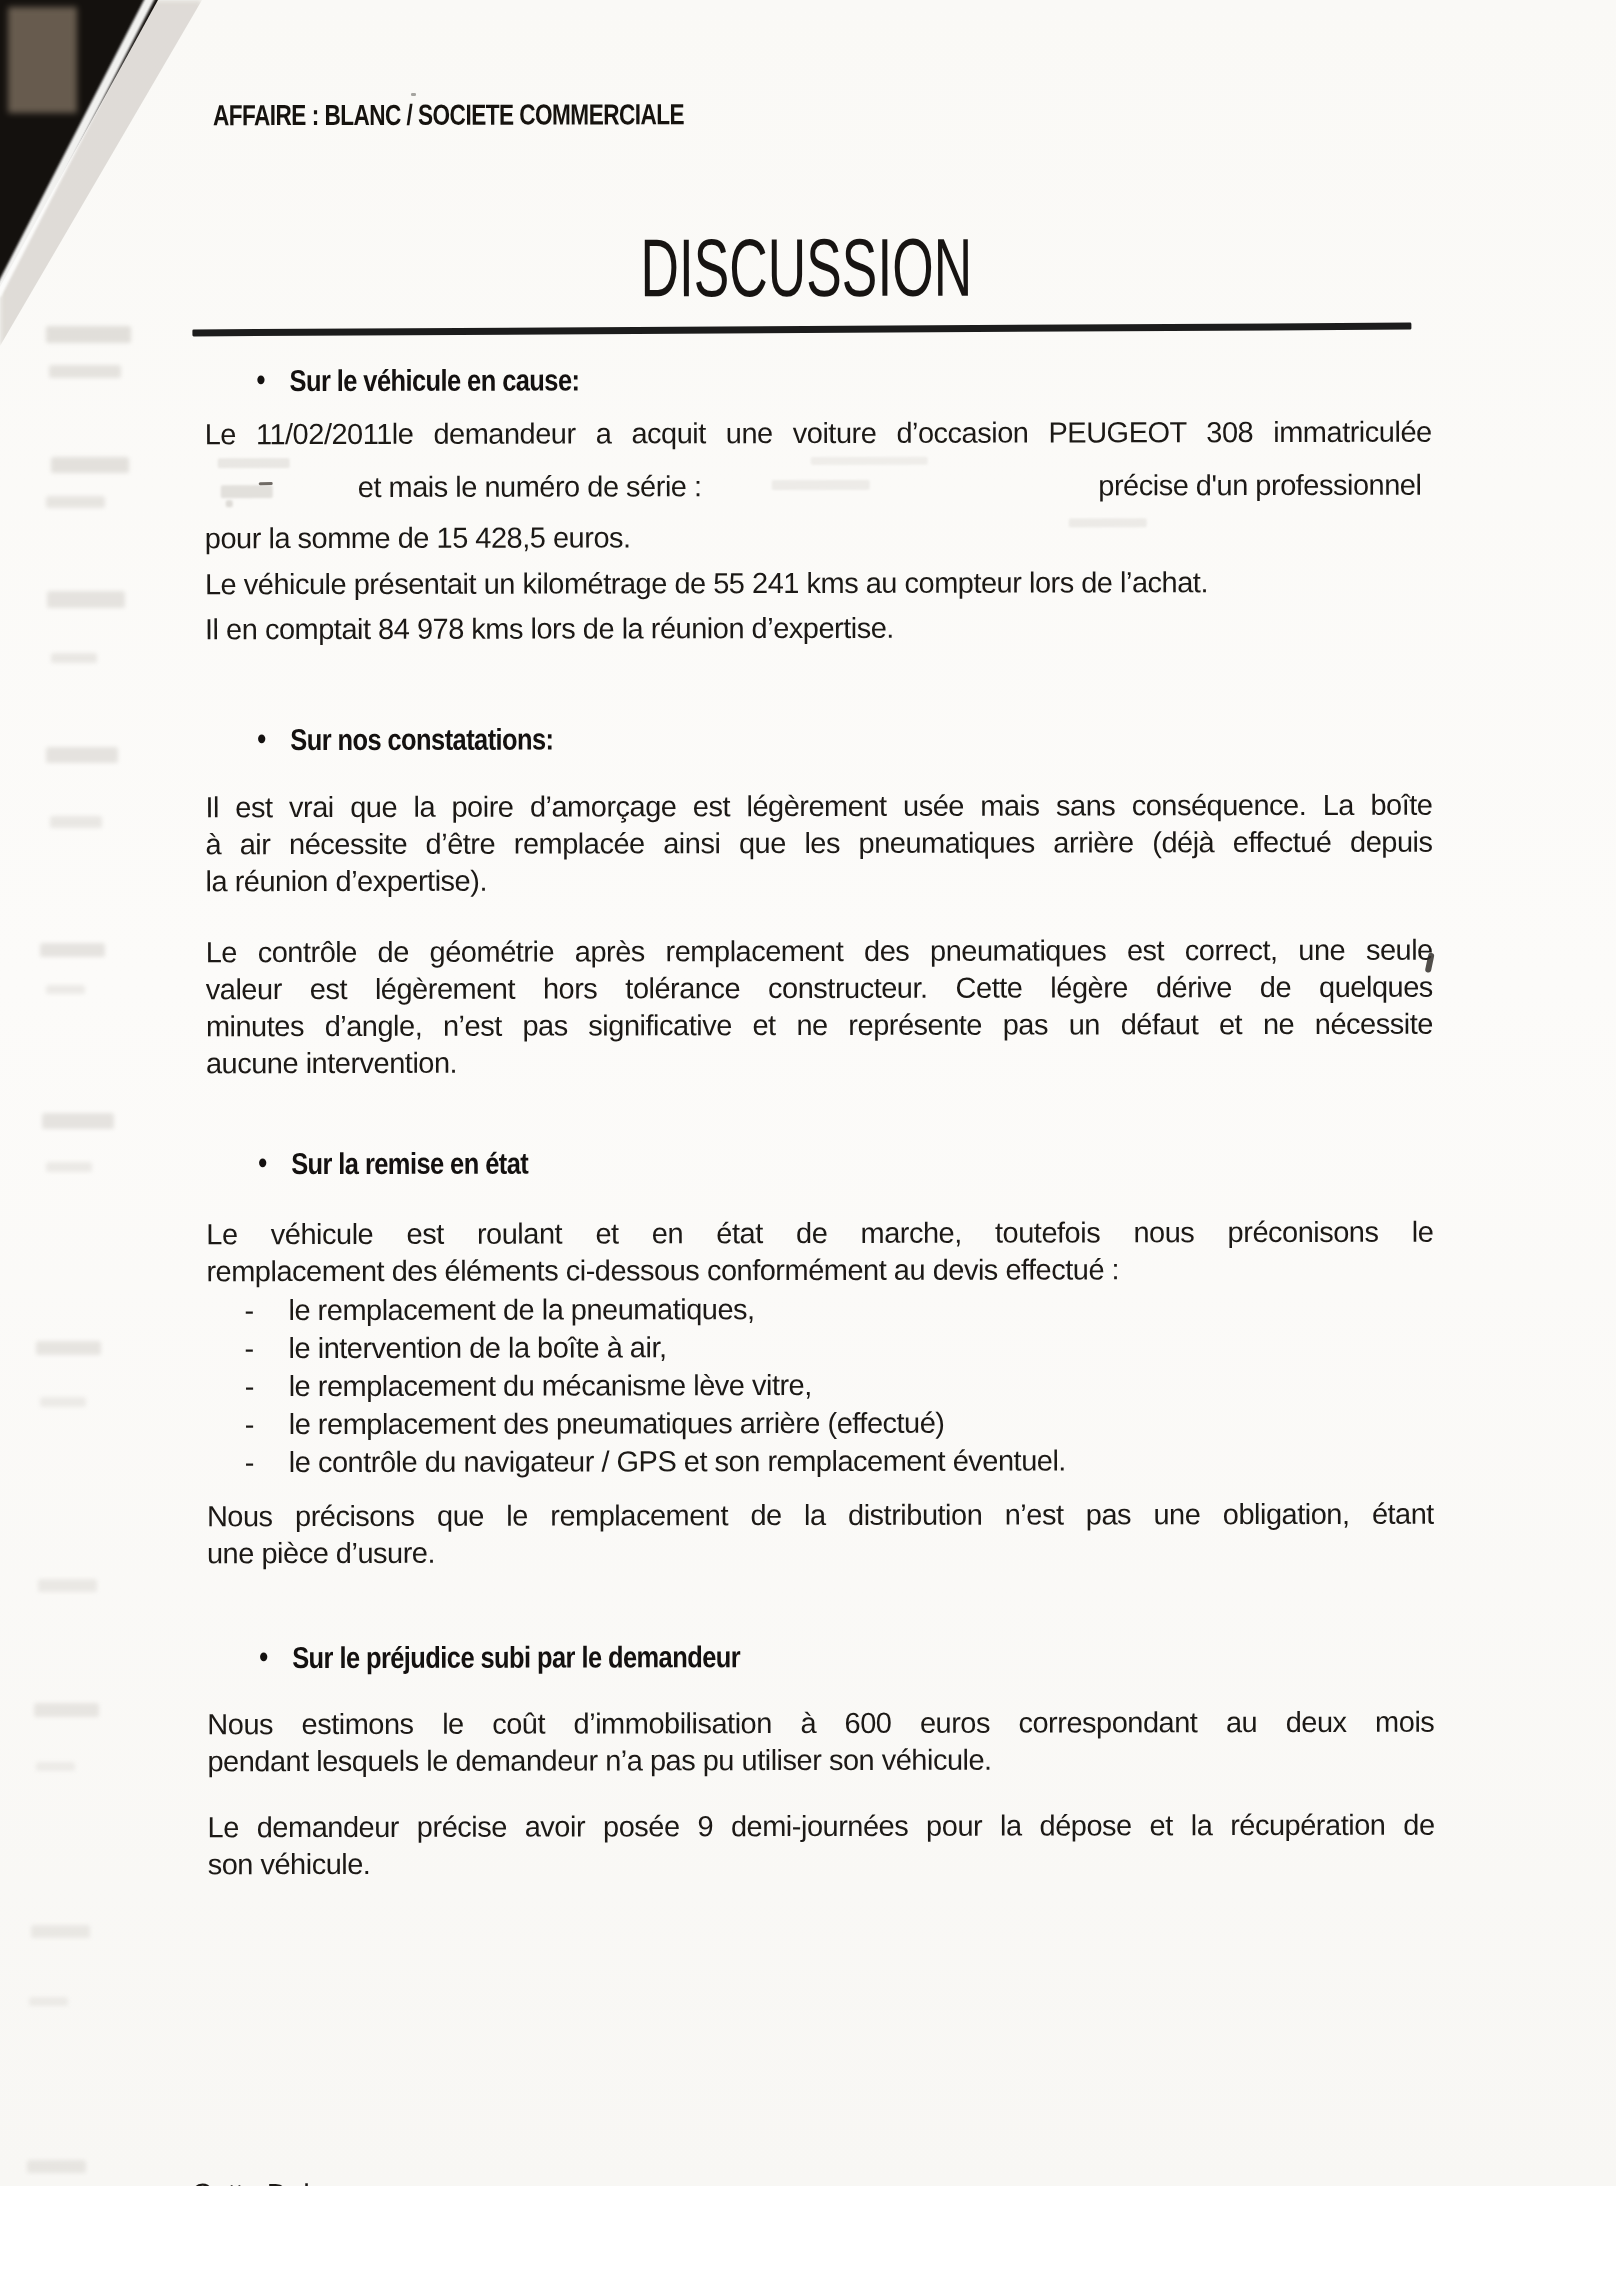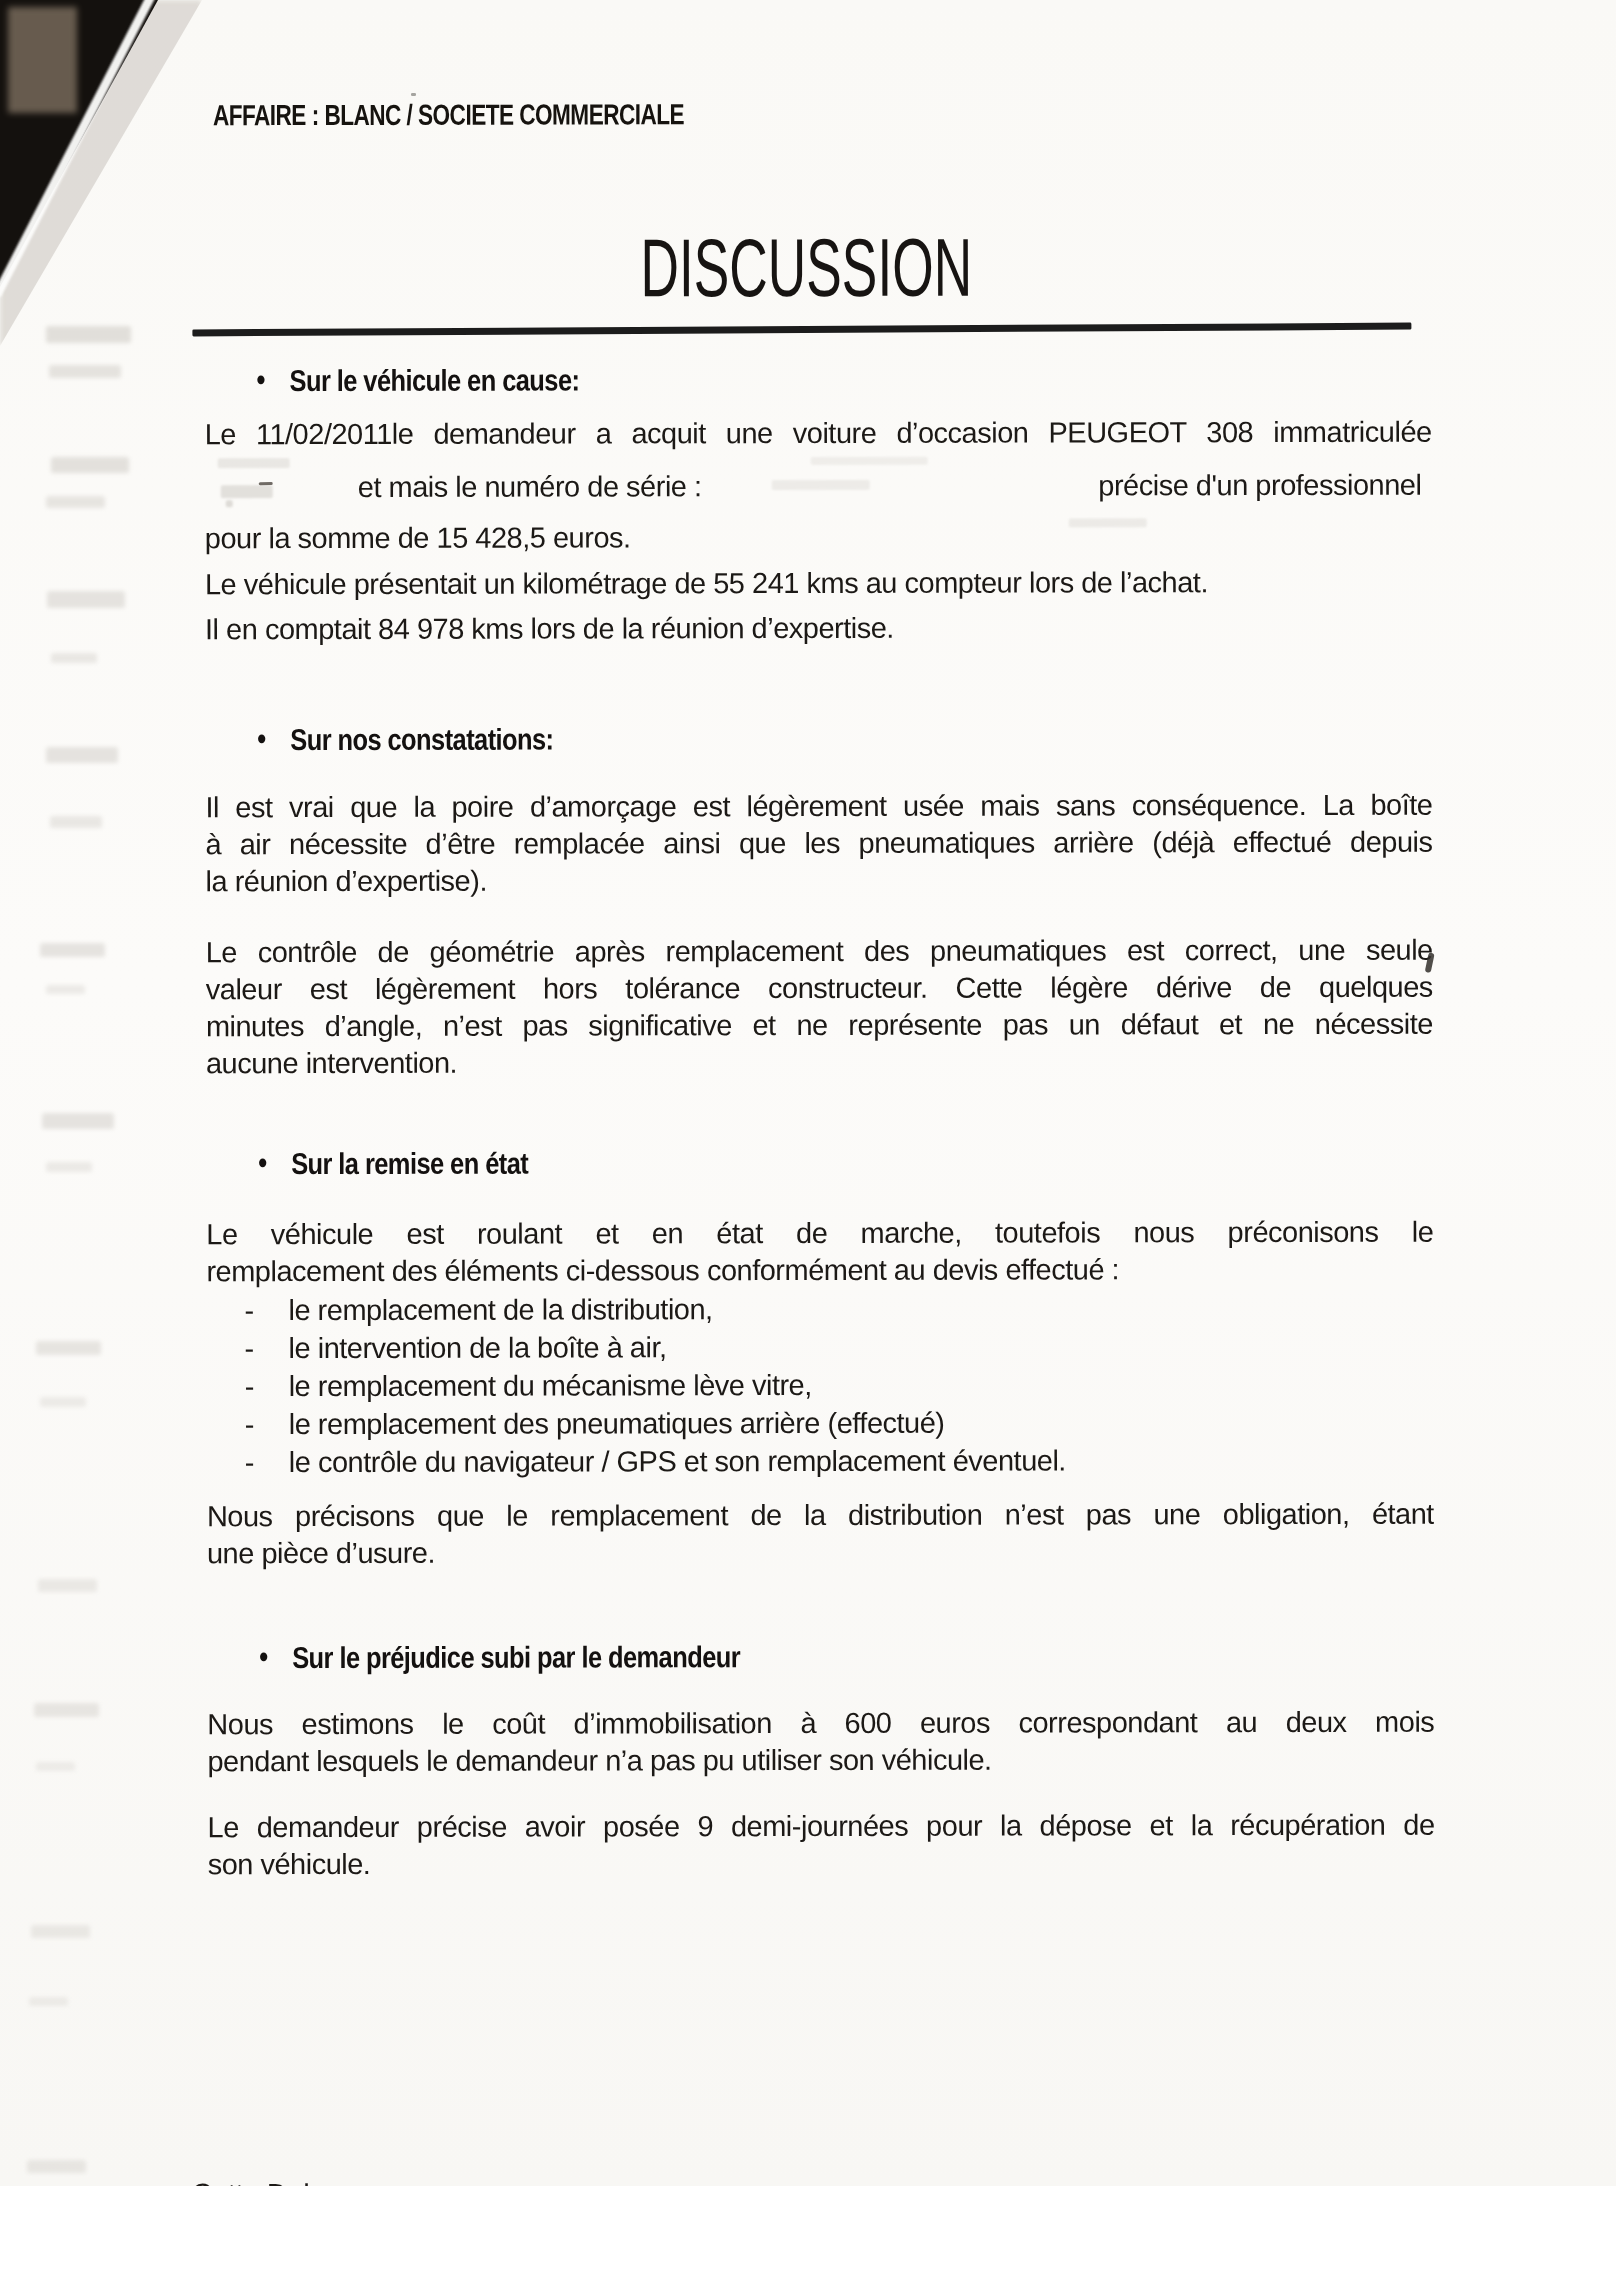--- a/index.html
+++ b/index.html
@@ -153,21 +153,21 @@
       <span class="bullet">•</span><span>Sur la remise en état</span>
     </div>
 
     <div class="body-block" style="top:1215px">
       <div class="line just">Le véhicule est roulant et en état de marche, toutefois nous préconisons le</div>
       <div class="line">remplacement des éléments ci-dessous conformément au devis effectué :</div>
     </div>
 
     <div class="body-block" style="top:1291px;left:206px">
       <div class="li-row">
-        <span class="dash">-</span><span>le remplacement de la distribution,</span>
+        <span class="dash">-</span><span>le remplacement de la pneumatiques,</span>
       </div>
       <div class="li-row">
         <span class="dash">-</span><span>le intervention de la boîte à air,</span>
       </div>
       <div class="li-row">
         <span class="dash">-</span><span>le remplacement du mécanisme lève vitre,</span>
       </div>
       <div class="li-row">
         <span class="dash">-</span><span>le remplacement des pneumatiques arrière (effectué)</span>
       </div>

